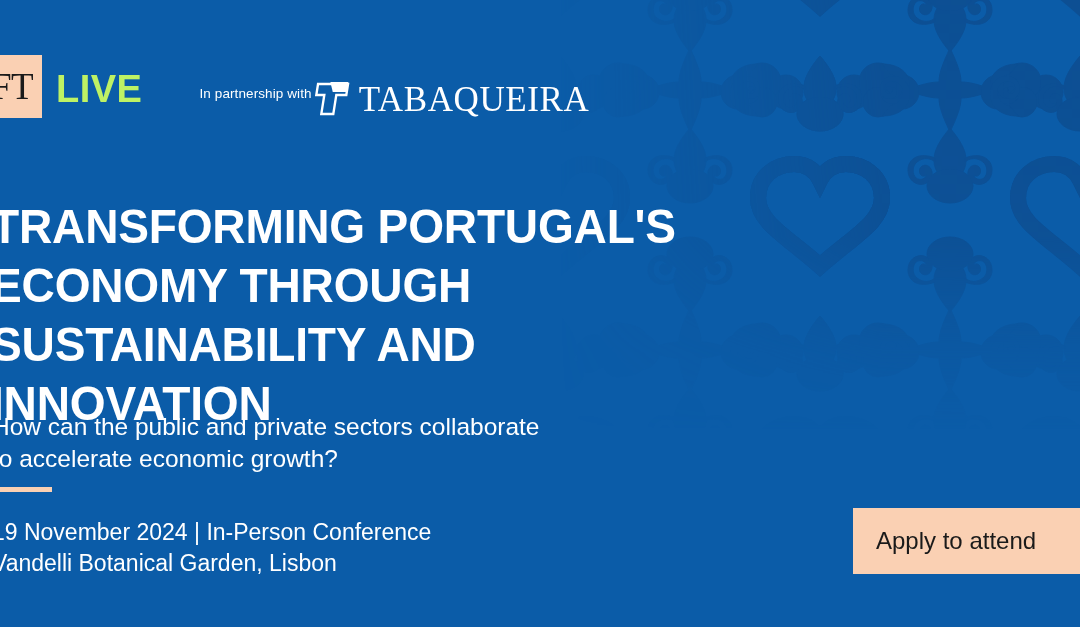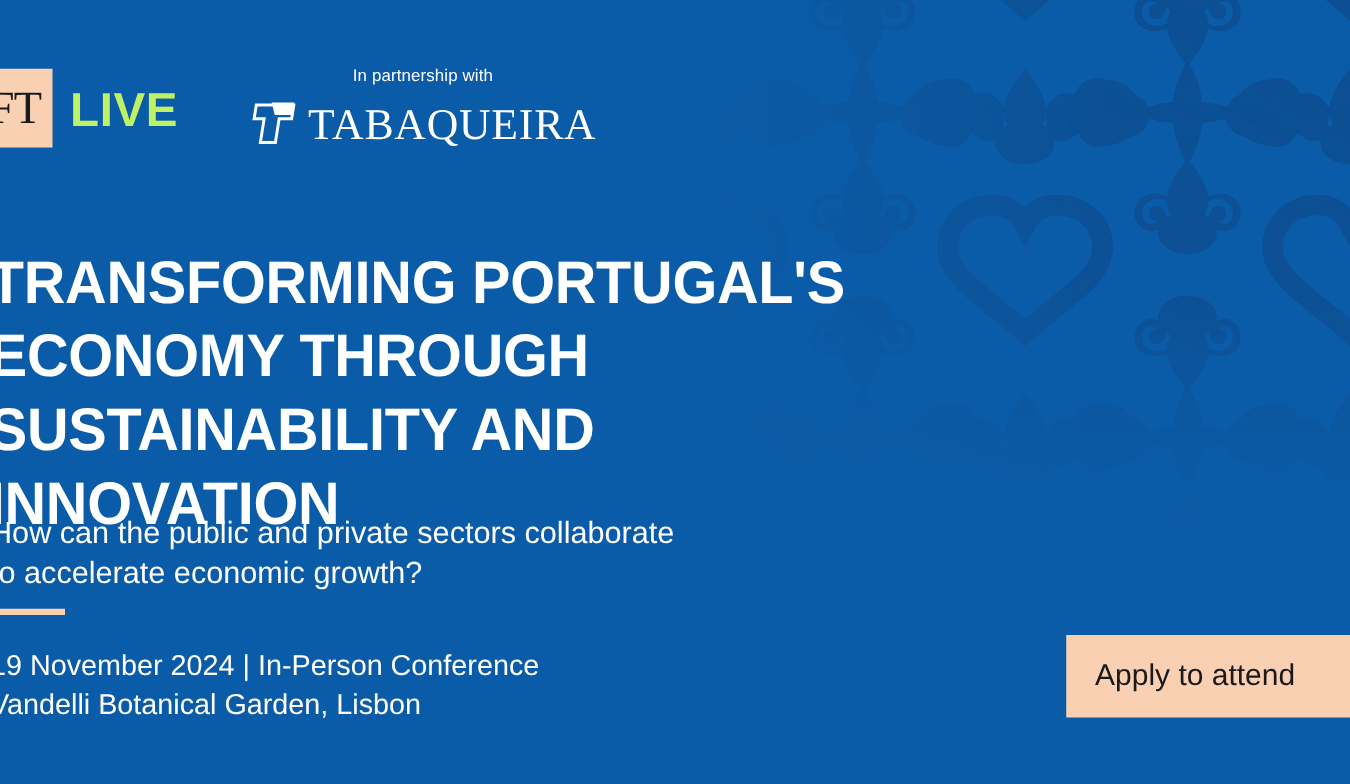--- a/index.html
+++ b/index.html
@@ -79,21 +79,21 @@
     letter-spacing: 0.5px;
     margin-left: 14px;
     line-height: 1;
     position: relative;
     top: 2px;
   }
 
   .partner-block {
     margin-left: 57px;
     display: flex;
-    flex-direction: column;
+    flex-direction: row;
     align-items: center;
   }
   .partner-kicker {
     color: #ffffff;
     font-size: 13.5px;
     font-weight: 400;
     letter-spacing: 0.1px;
     margin-bottom: 10px;
   }
   .partner-logo {

